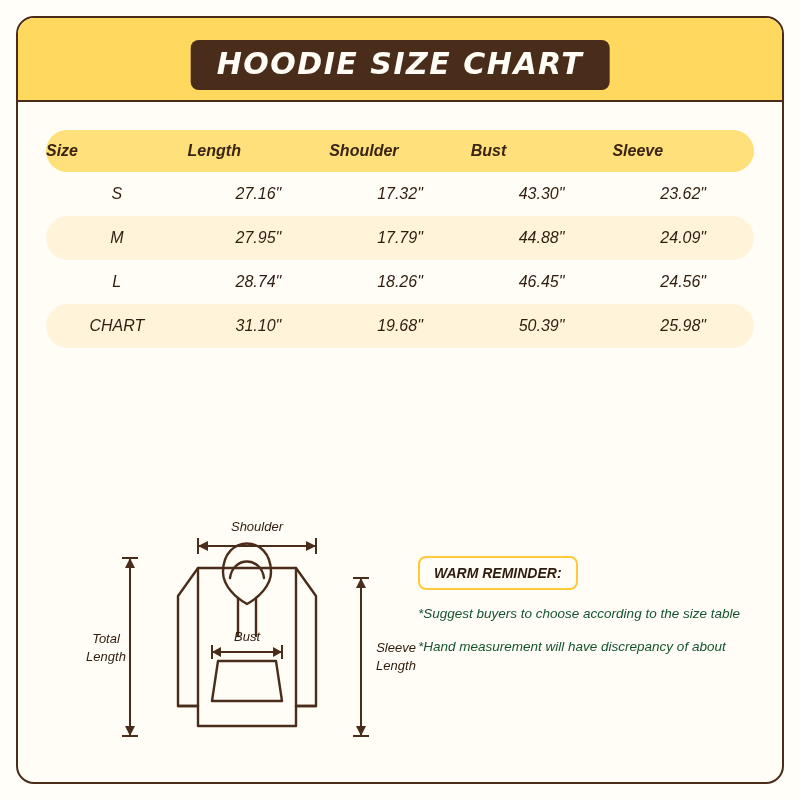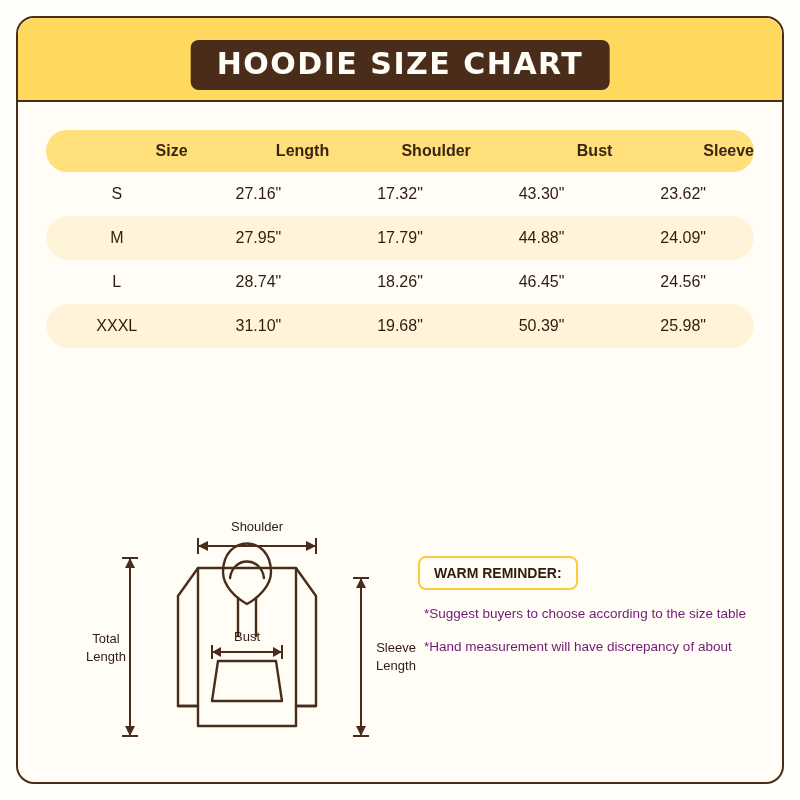--- a/index.html
+++ b/index.html
@@ -20,20 +20,21 @@
   }
   .card {
     position: relative;
     width: 768px;
     height: 768px;
     box-sizing: border-box;
     border: 2px solid #4a2c1a;
     border-radius: 18px;
     background: #fffdf6;
     overflow: hidden;
+    font-style: italic;
   }
   
   .header-band {
     position: absolute;
     top: 0; left: 0;
     width: 100%;
     height: 82px;
     background: #ffd95e;
     border-bottom: 2px solid #4a2c1a;
   }
@@ -74,21 +75,21 @@
     border-collapse: separate;
     border-spacing: 0;
     table-layout: fixed;
   }
   thead th {
     background: #ffe07a;
     font-size: 16px;
     font-weight: bold;
     color: #3b2413;
     padding: 12px 0;
-    text-align: right;
+    text-align: left;
   }
   thead th:first-child { border-top-left-radius: 22px; border-bottom-left-radius: 22px; }
   thead th:last-child { border-top-right-radius: 22px; border-bottom-right-radius: 22px; }
   tbody td {
     text-align: center;
     font-size: 16px;
     color: #2f1c0e;
     padding: 13px 0;
   }
   tbody tr.alt td { background: #fff4d9; }
@@ -121,24 +122,23 @@
     border: 2px solid #ffc93c;
     border-radius: 8px;
     padding: 7px 14px;
     font-size: 14px;
     font-weight: bold;
     color: #2f1c0e;
     background: #fffdf6;
   }
   .reminder-line {
     font-size: 13.5px;
-    color: #701a75;
+    color: #14532d;
     margin-top: 14px;
     line-height: 1.5;
-    margin-left: 6px;
   }
   .reminder-line.second { margin-top: 13px; }
   svg text {
     font-family: "Liberation Sans", sans-serif;
   }
 </style>
 </head>
 <body>
 
 <div id="root">
@@ -177,21 +177,21 @@
             <td>24.09"</td>
           </tr>
           <tr>
             <td>L</td>
             <td>28.74"</td>
             <td>18.26"</td>
             <td>46.45"</td>
             <td>24.56"</td>
           </tr>
           <tr class="alt">
-            <td>XXXL</td>
+            <td>CHART</td>
             <td>31.10"</td>
             <td>19.68"</td>
             <td>50.39"</td>
             <td>25.98"</td>
           </tr>
         </tbody>
       </table>
     </div>
 
     <div class="lower">

